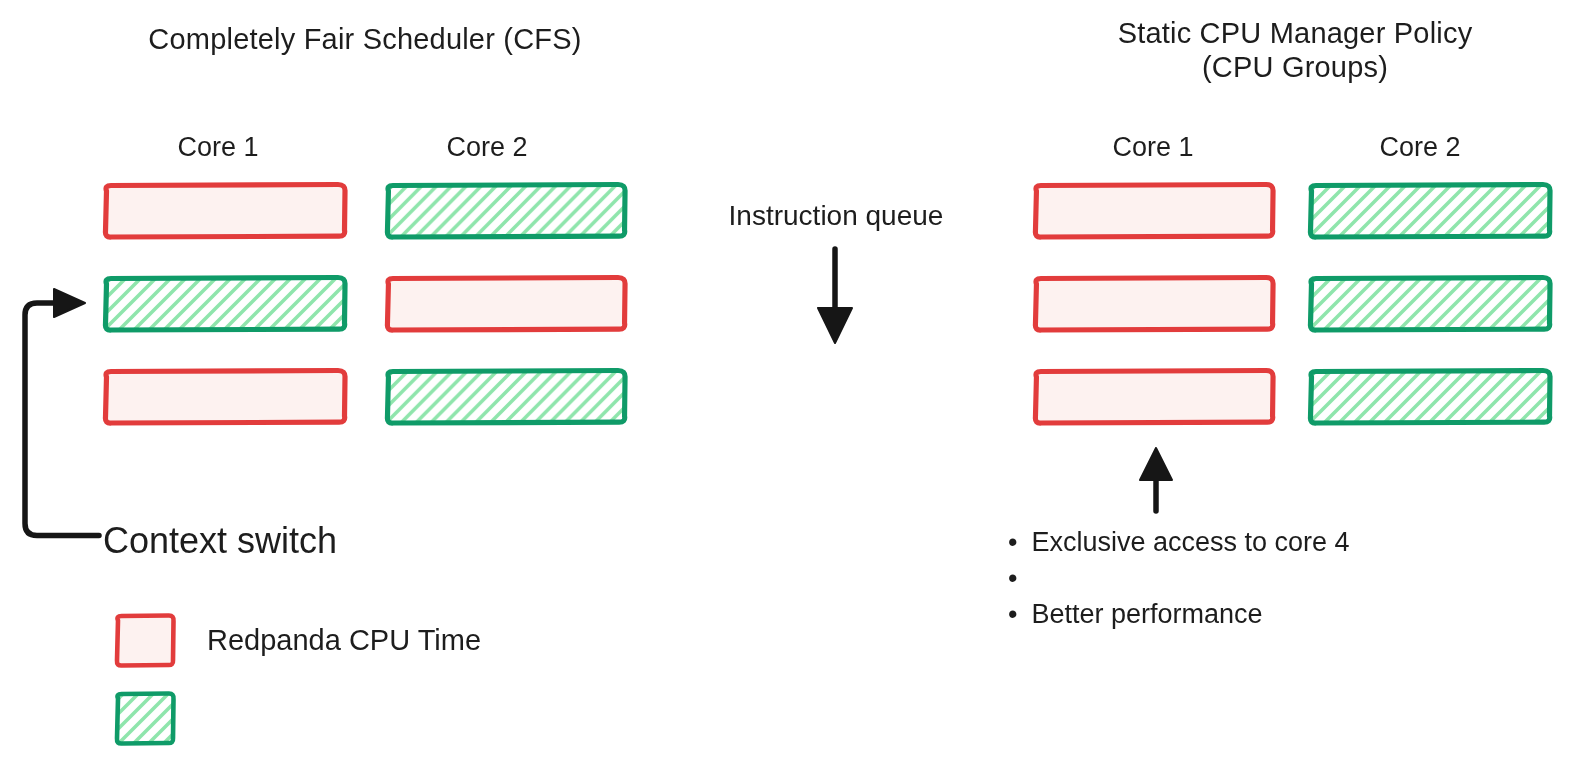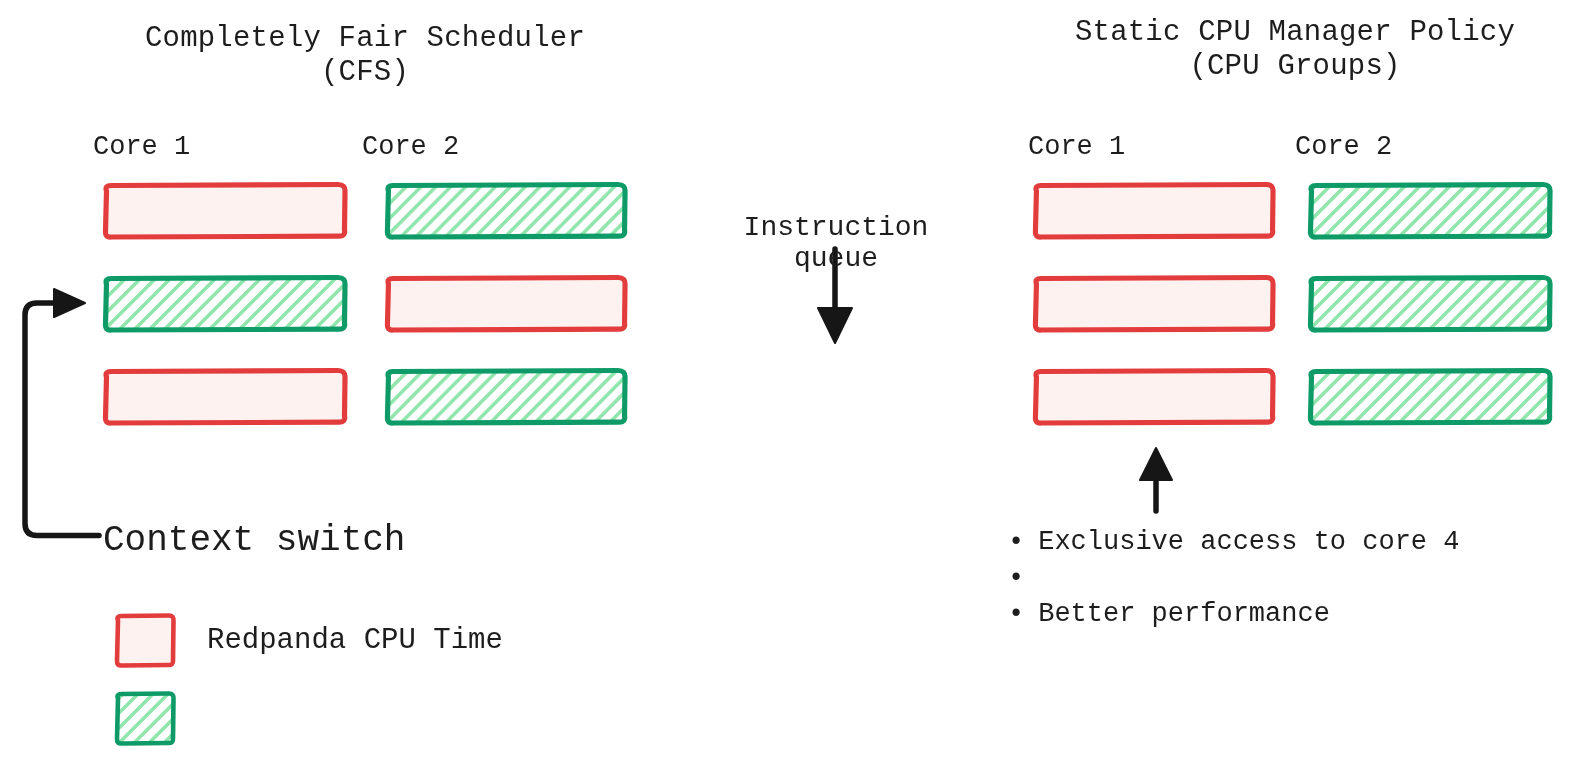--- a/index.html
+++ b/index.html
@@ -5,21 +5,21 @@
   html, body {
     margin: 0;
     padding: 0;
     background: #ffffff;
   }
   .canvas {
     position: relative;
     width: 1577px;
     height: 768px;
     background: #ffffff;
-    font-family: Liberation Mono, monospace;
+    font-family: Liberation Sans, sans-serif;
     color: var(--text, #1d1d1d);
     overflow: hidden;
   }
   .arrows {
     position: absolute;
     left: 0; top: 0;
     width: 1577px; height: 768px;
     pointer-events: none;
   }
   .arrow-line {
@@ -42,40 +42,41 @@
     text-align: center;
     white-space: pre-line;
     letter-spacing: 0.2px;
   }
   .left-title  { left: 100px; top: 22px; width: 530px; }
   .right-title { left: 1030px; top: 16px; width: 530px; }
   .core-label {
     position: absolute;
     top: 132px;
     font-size: 27px;
+    text-align: center;
   }
   .cl-l1 { left: 93px;  width: 250px; }
   .cl-l2 { left: 362px; width: 250px; }
   .cl-r1 { left: 1028px; width: 250px; }
   .cl-r2 { left: 1295px; width: 250px; }
   .boxcol {
     position: absolute;
     display: flex;
     flex-direction: column;
     gap: 33px;
   }
   .col-l1 { left: 100px;  top: 181px; width: 250px; }
   .col-l2 { left: 382px;  top: 181px; width: 248px; }
   .col-r1 { left: 1030px; top: 181px; width: 248px; }
   .col-r2 { left: 1305px; top: 181px; width: 250px; }
   .box { height: 60px; }
   .box svg { display: block; width: 100%; height: 100%; }
   .instruction-label {
     position: absolute;
-    left: 700px; top: 212px; width: 272px;
+    left: 700px; top: 200px; width: 272px;
     font-size: 28px;
     text-align: center;
   }
   .context-label {
     position: absolute;
     left: 103px; top: 520px;
     font-size: 36px;
   }
   .bullets {
     position: absolute;

